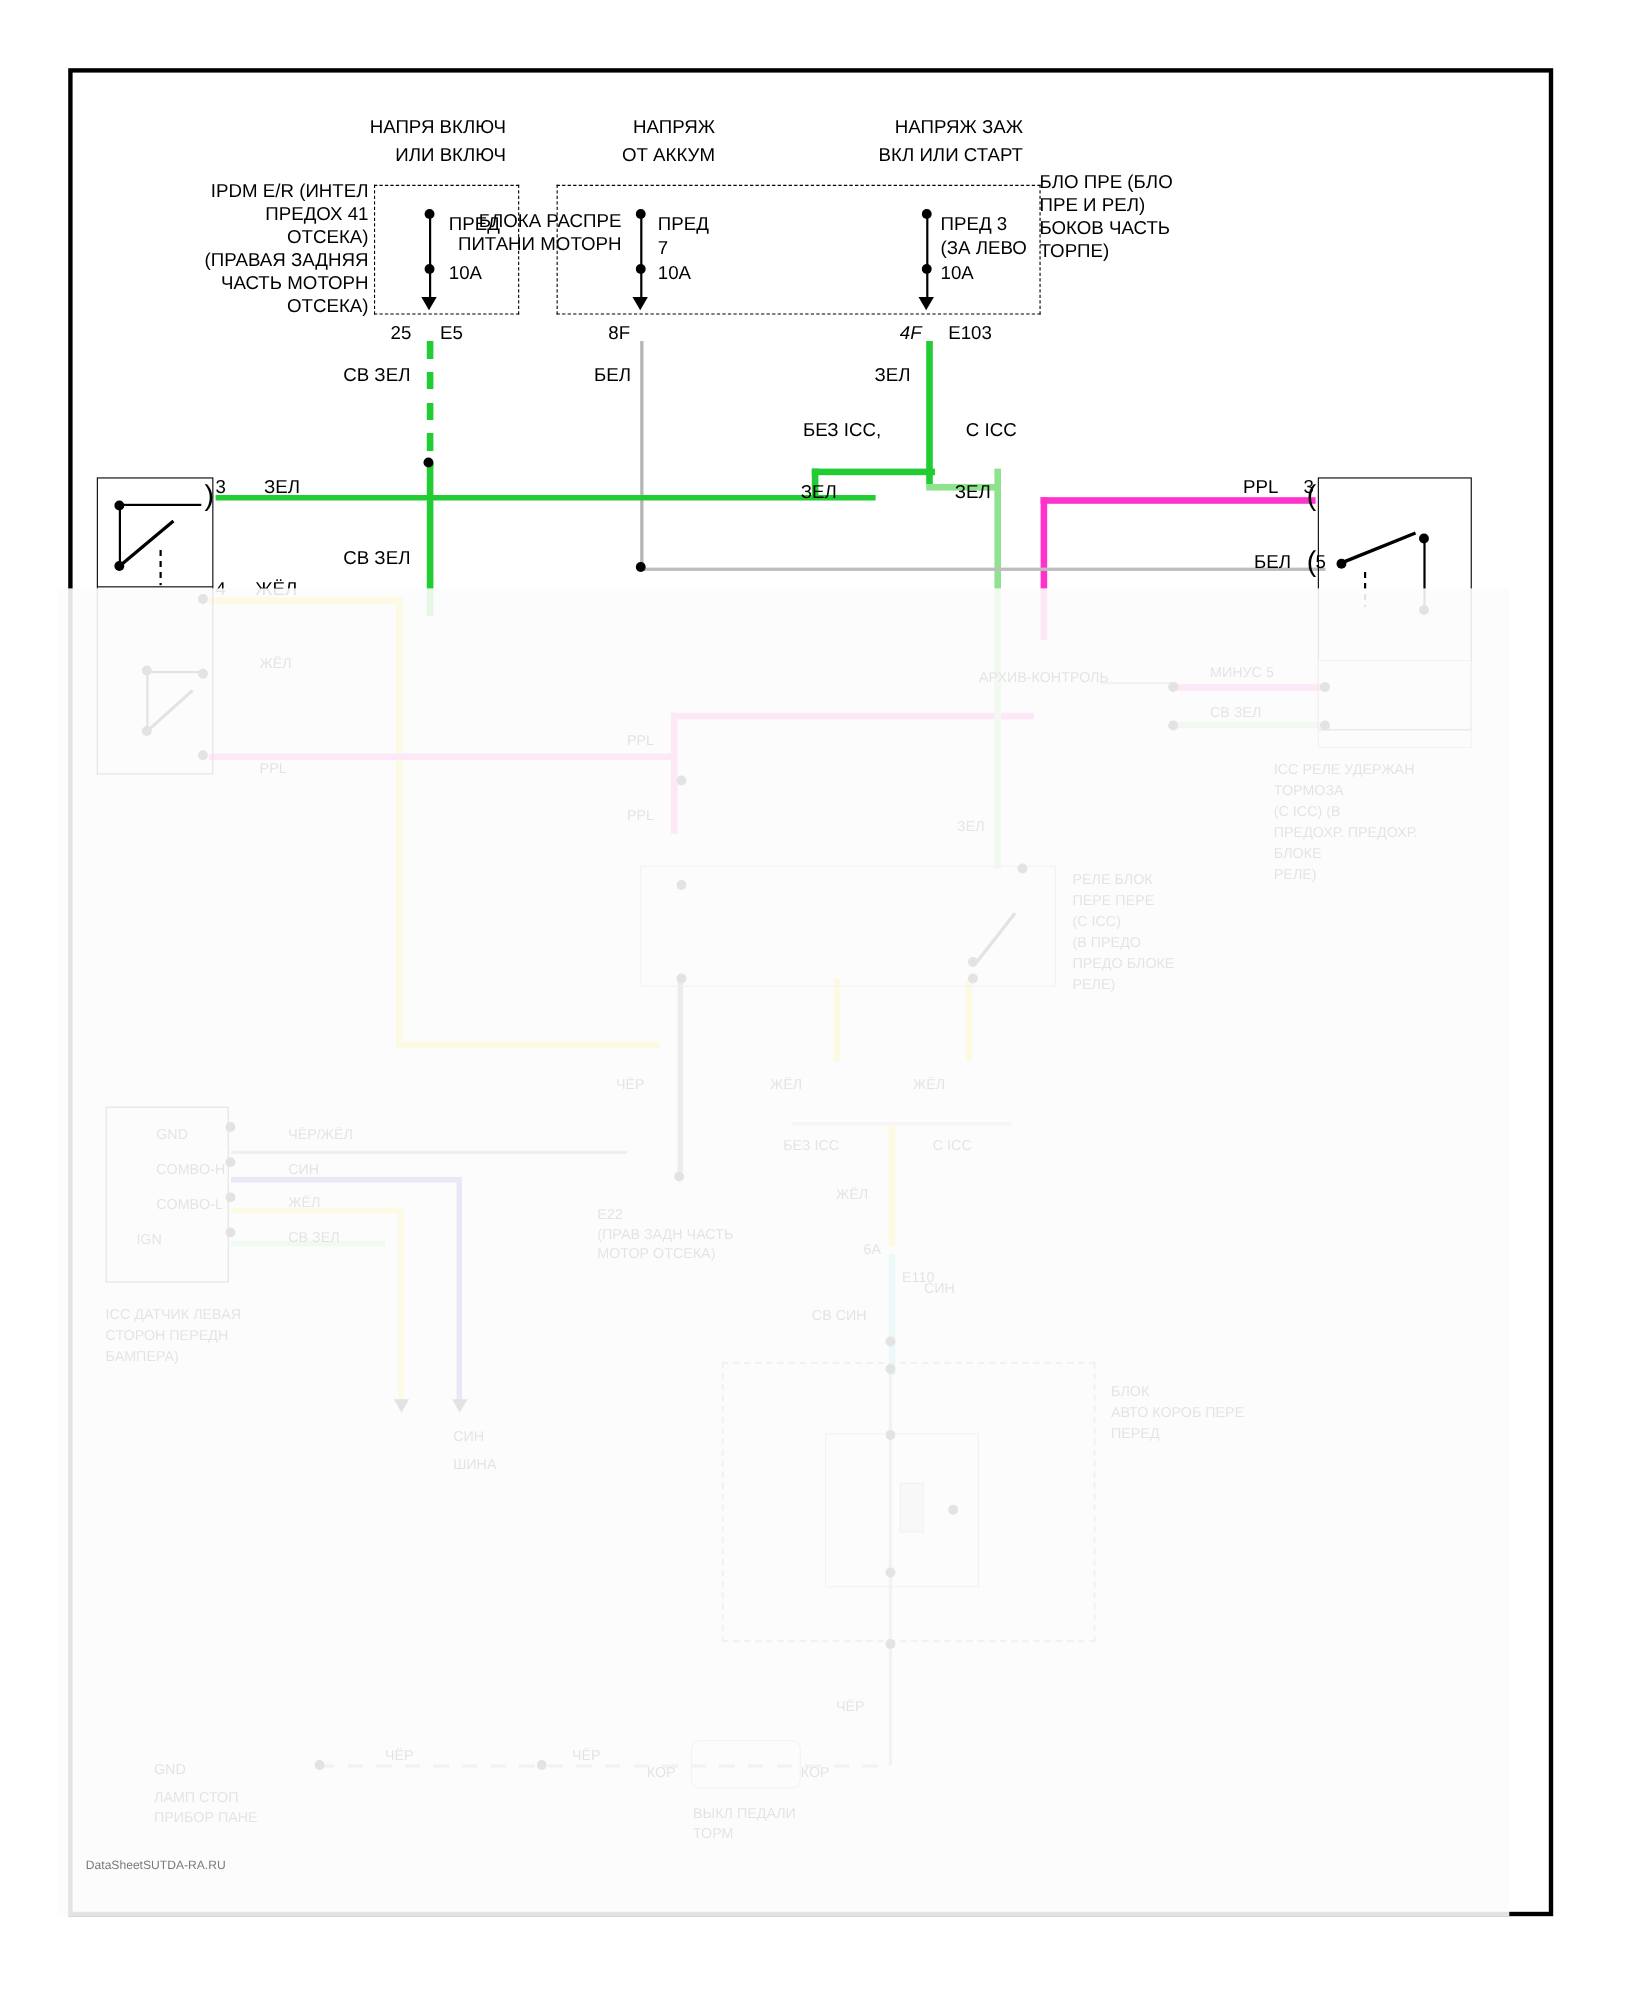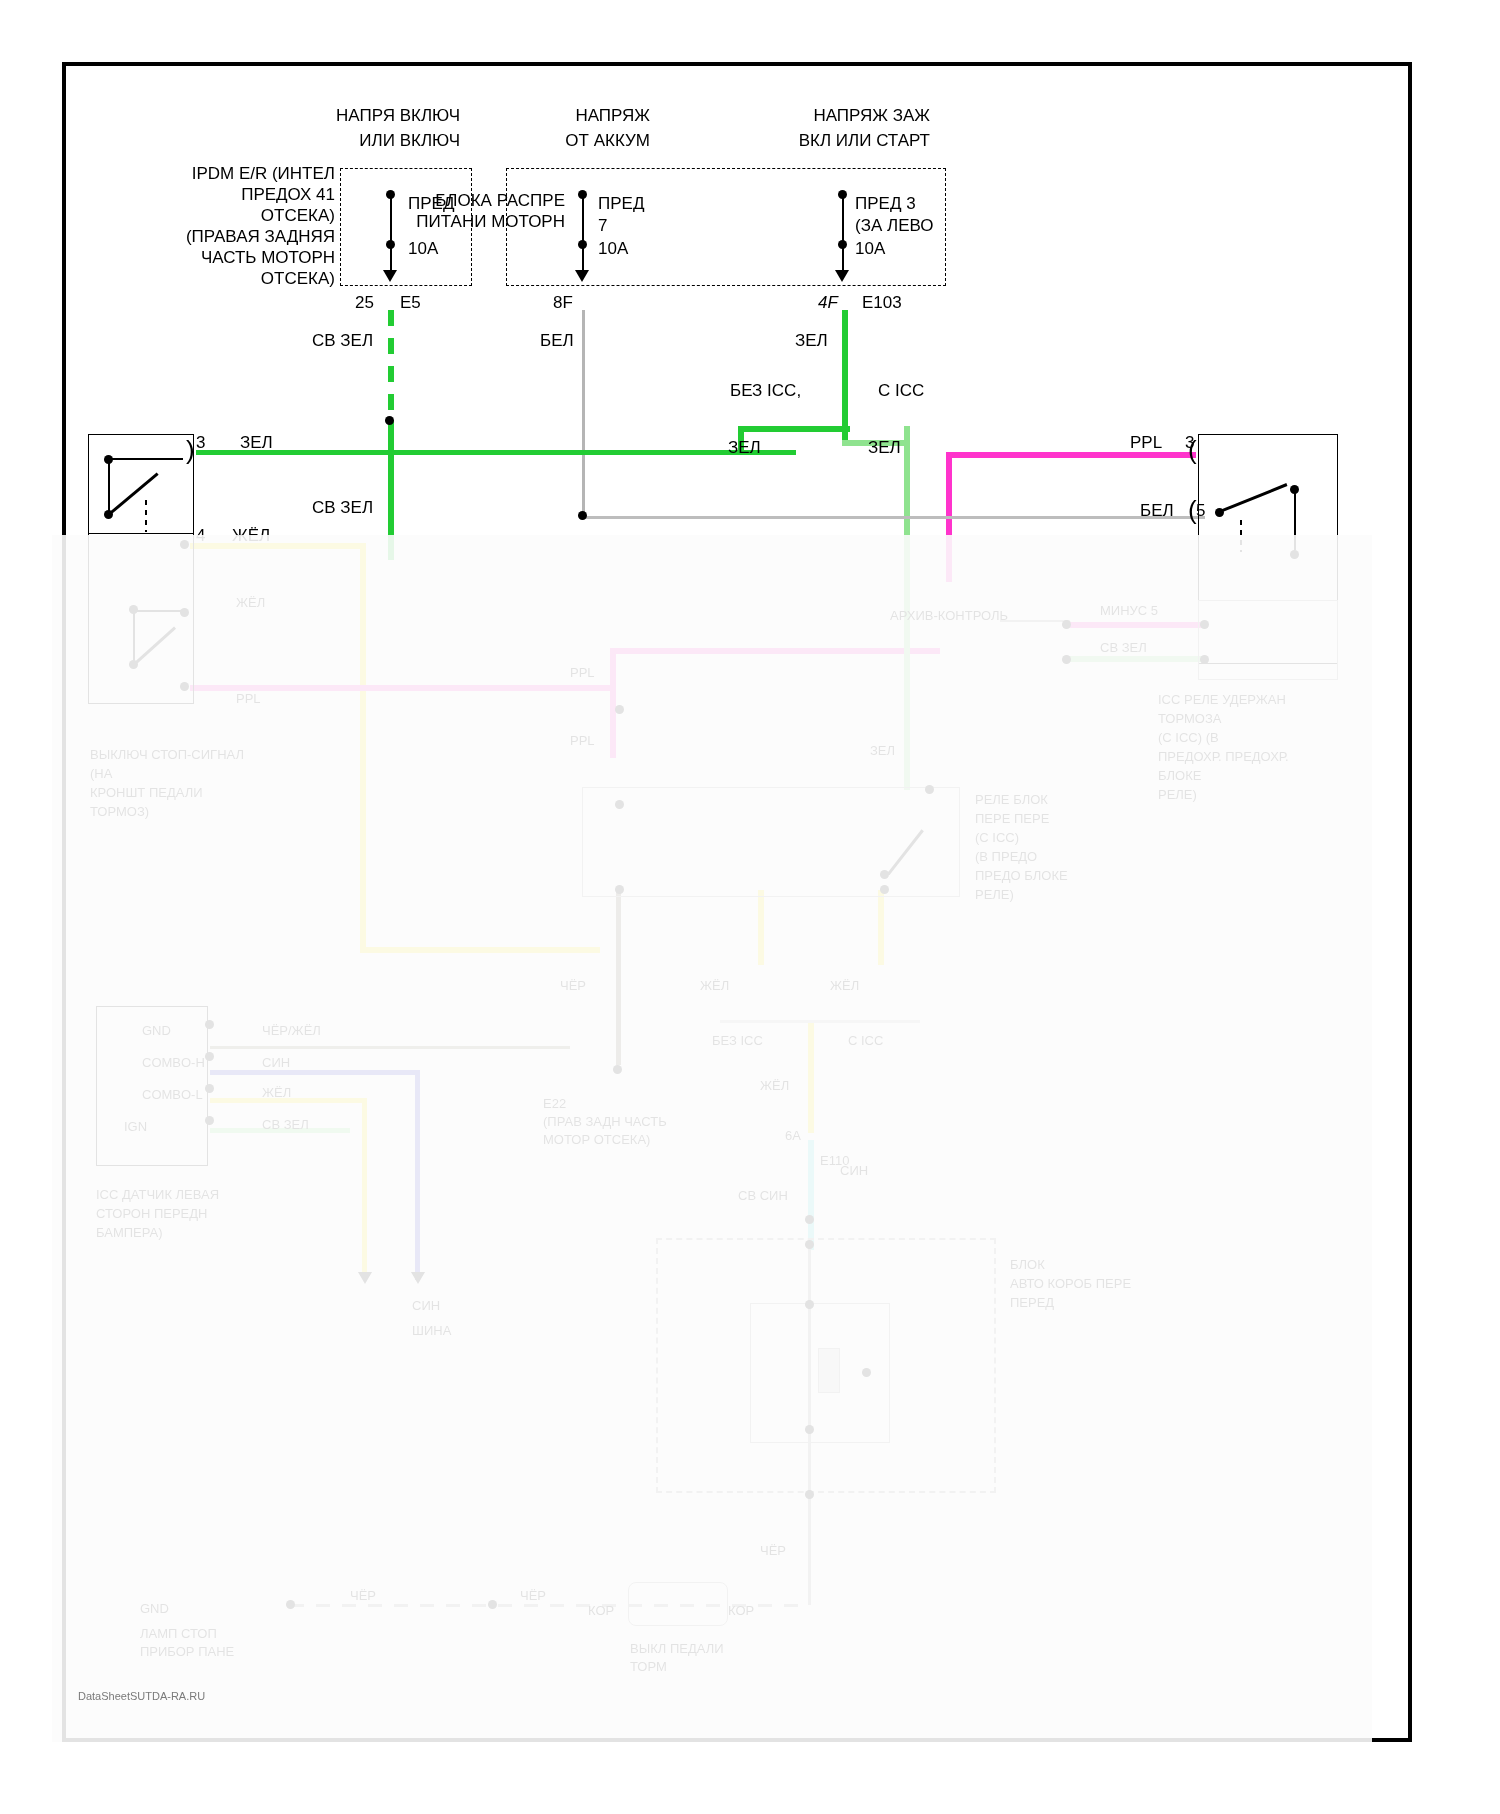--- a/index.html
+++ b/index.html
@@ -127,20 +127,24 @@
   <div class="txt center" style="left:750px; top:130px; width:180px;">ВКЛ ИЛИ СТАРТ</div>
 
   <div class="txt right" style="left:120px; top:163px; width:215px;">IPDM E/R (ИНТЕЛ
 ПРЕДОХ 41
 ОТСЕКА)
 (ПРАВАЯ ЗАДНЯЯ
 ЧАСТЬ МОТОРН
 ОТСЕКА)</div>
   <div class="txt center" style="left:385px; top:190px; width:180px;">БЛОКА РАСПРЕ
 ПИТАНИ МОТОРН</div>
+  <div class="txt" style="left:945px; top:155px; width:200px;">БЛО ПРЕ (БЛО
+ПРЕ И РЕЛ)
+БОКОВ ЧАСТЬ
+ТОРПЕ)</div>
 
   <div class="box dashed thin" style="left:340px; top:168px; width:132px; height:118px;"></div>
   <div class="box dashed thin" style="left:506px; top:168px; width:440px; height:118px;"></div>
 
   <div class="txt" style="left:408px; top:193px;">ПРЕД</div>
   <div class="txt" style="left:408px; top:238px;">10А</div>
   <div class="dot" style="left:386px; top:190px;"></div>
   <div class="dot" style="left:386px; top:240px;"></div>
   <div class="wire" style="left:390px; top:194px; width:2px; height:50px; background:#000;"></div>
   <div class="arrow-down" style="left:383px; top:270px;"></div>
@@ -227,24 +231,20 @@
   <div class="dot" style="left:180px; top:682px;"></div>
   <div class="dot" style="left:129px; top:660px;"></div>
   <div class="dot" style="left:129px; top:605px;"></div>
   <div class="sw-line" style="left:134px; top:663px; width:55px; height:2.5px; transform: rotate(-42deg);"></div>
   <div class="wire" style="left:133px; top:610px; width:2px; height:52px; background:#000;"></div>
   <div class="wire" style="left:133px; top:610px; width:50px; height:2px; background:#000;"></div>
 
   <div class="txt small" style="left:236px; top:592px;">ЖЁЛ</div>
   <div class="txt small" style="left:236px; top:688px;">PPL</div>
 
-  <div class="txt small" style="left:90px; top:745px; line-height:19px;">ВЫКЛЮЧ СТОП-СИГНАЛ
-(НА
-КРОНШТ ПЕДАЛИ
-ТОРМОЗ)</div>
 
   <div class="wire" style="left:190px; top:543px; width:175px; height:6px; background:#ffe600;"></div>
   <div class="wire" style="left:360px; top:543px; width:6px; height:410px; background:#ffe600;"></div>
   <div class="wire" style="left:360px; top:947px; width:240px; height:6px; background:#ffe600;"></div>
 
   <div class="wire" style="left:190px; top:685px; width:425px; height:6px; background:#ff33cc;"></div>
   <div class="wire" style="left:610px; top:648px; width:6px; height:110px; background:#ff33cc;"></div>
   <div class="wire" style="left:610px; top:648px; width:330px; height:6px; background:#ff33cc;"></div>
   <div class="dot" style="left:615px; top:705px;"></div>
   <div class="txt small" style="left:570px; top:662px;">PPL</div>

